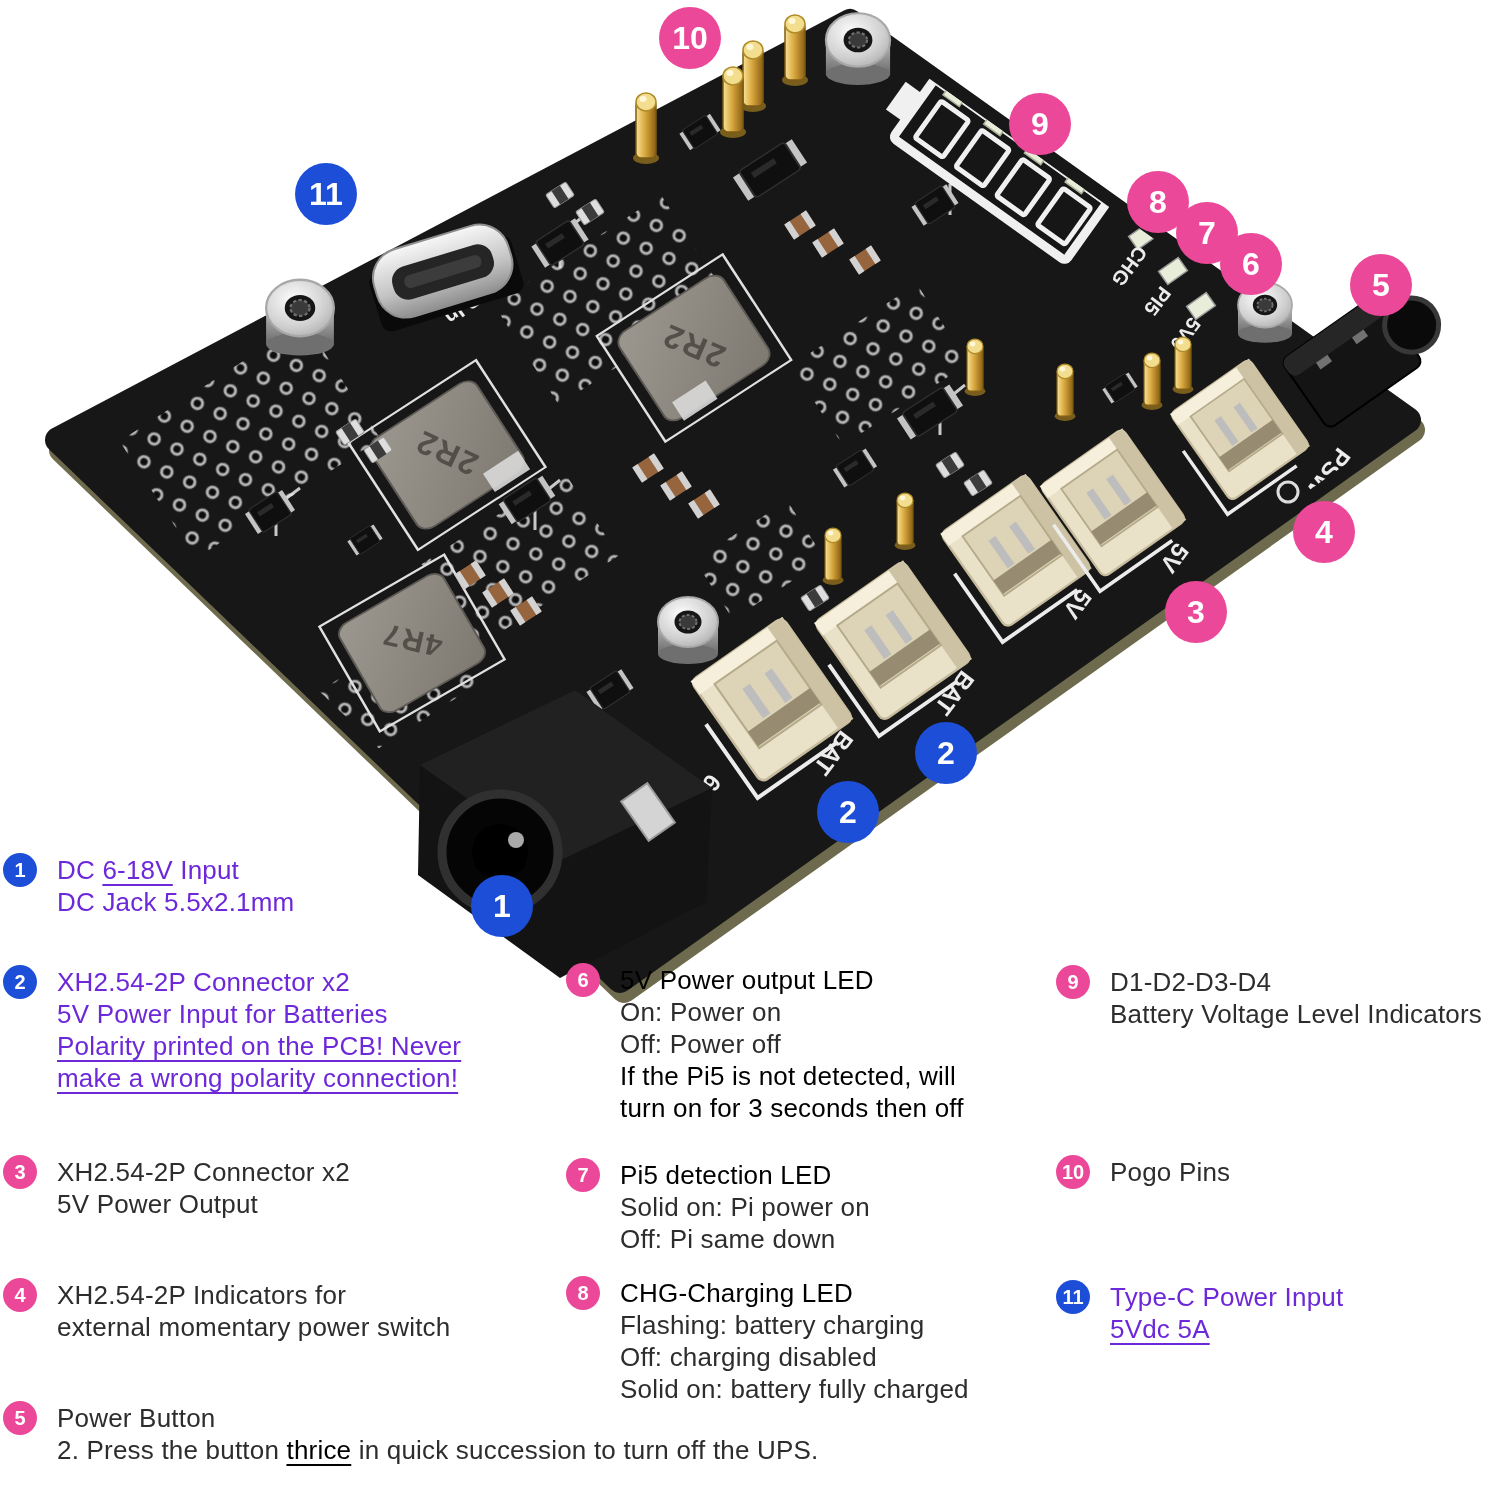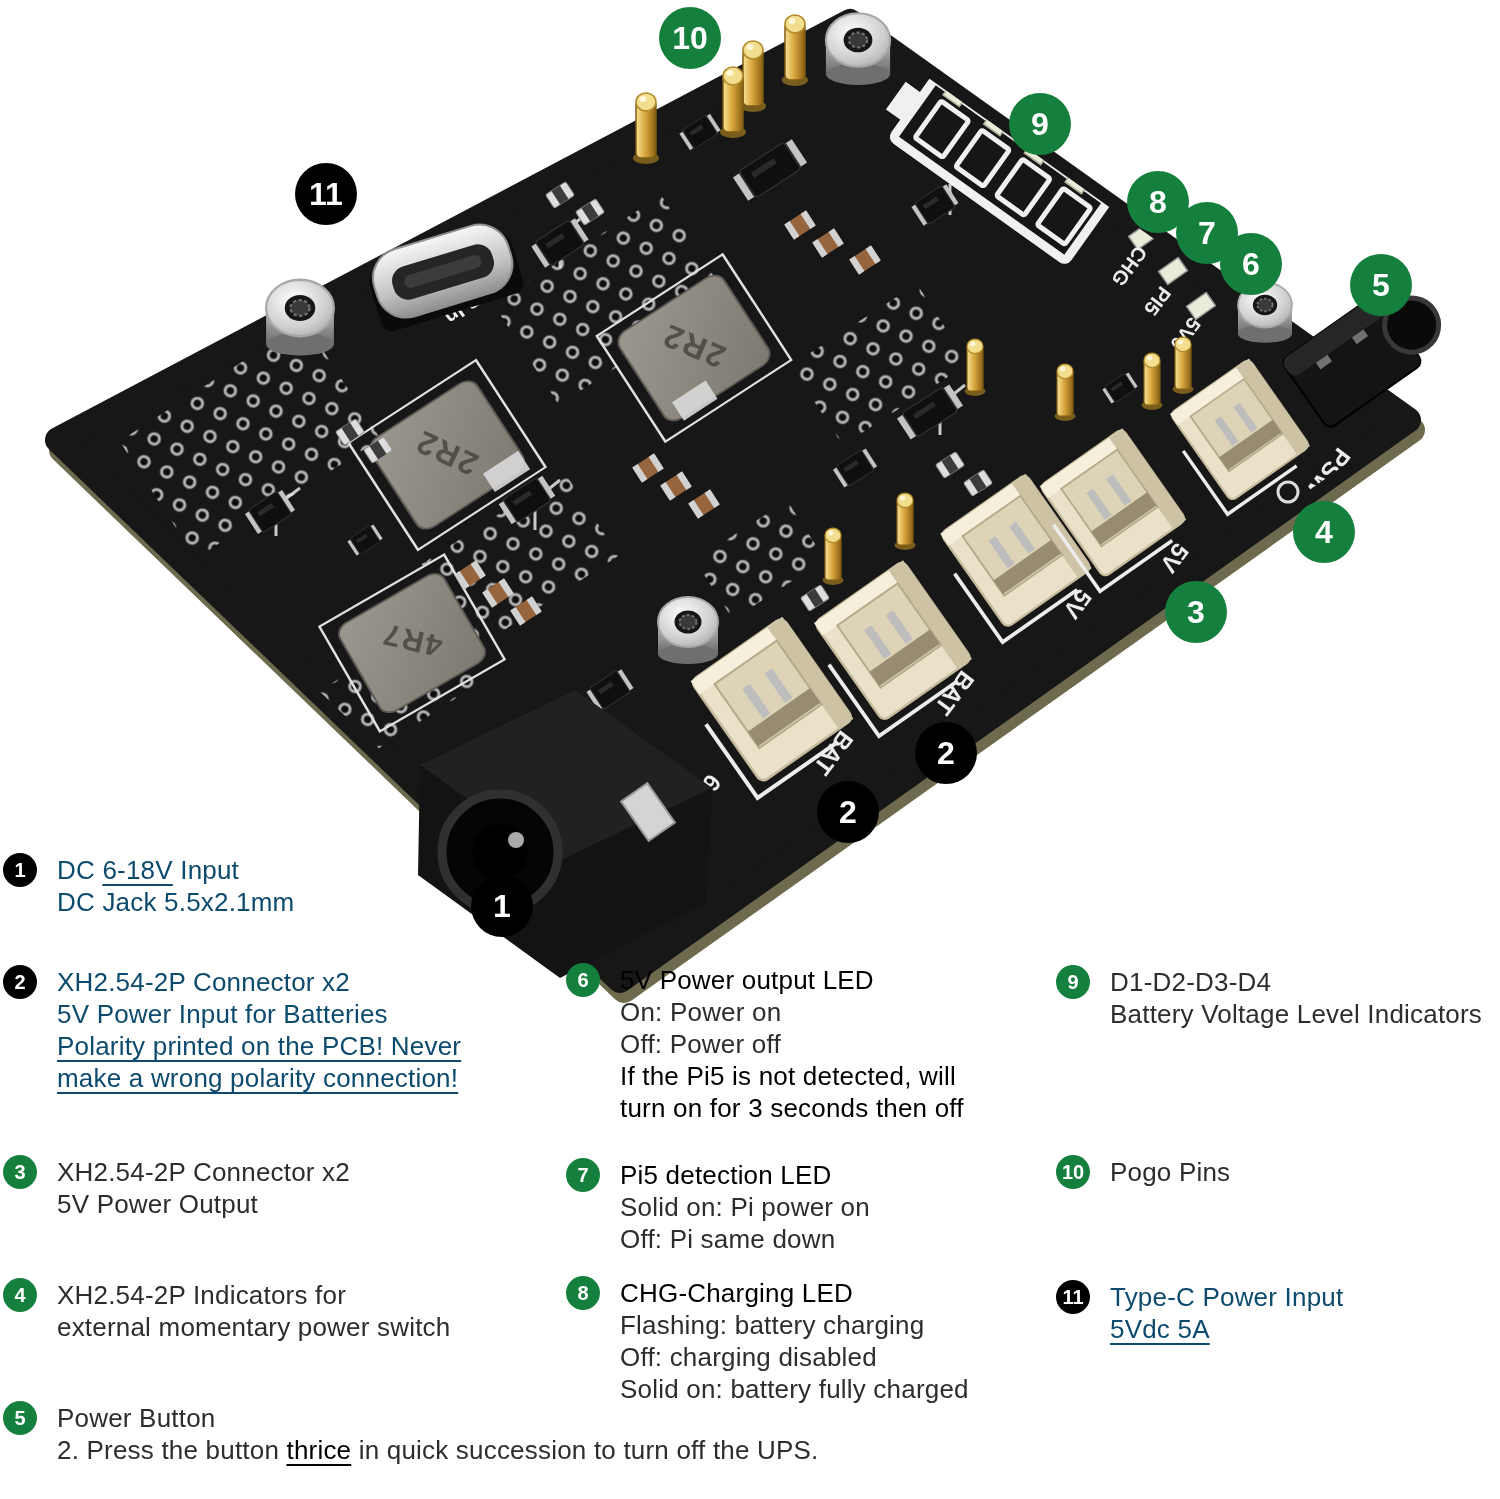--- a/index.html
+++ b/index.html
@@ -10,32 +10,32 @@
   .board-svg{position:absolute;left:0;top:0;}
 
   
   .badge{
     position:absolute;width:62px;height:62px;border-radius:50%;
     transform:translate(-50%,-50%);
     display:flex;align-items:center;justify-content:center;
     color:#fff;font-weight:700;font-size:32px;line-height:1;
     z-index:5;
   }
-  .orange{background:#15803d;}
-  .blue{background:#000000;}
+  .orange{background:#ec4899;}
+  .blue{background:#1d4ed8;}
 
   
   .leg-item{position:absolute;display:flex;align-items:flex-start;z-index:6;}
   .leg-badge{
     flex:0 0 34px;width:34px;height:34px;border-radius:50%;margin-top:-1px;
     display:flex;align-items:center;justify-content:center;
     color:#fff;font-weight:700;font-size:20px;line-height:1;
   }
   .leg-text{margin-left:20px;font-size:26px;line-height:32px;white-space:nowrap;letter-spacing:.2px;}
-  .t-blue{color:#0c4a6e;}
+  .t-blue{color:#6d28d9;}
   .t-dark{color:#2D2D2D;}
   .t-red{color:#000000;}
   .u{text-decoration:underline;text-underline-offset:5px;text-decoration-thickness:2px;}
 
   
   .silk{fill:#ECECEC;font-weight:700;}
   .ind-mark{fill:#4E4A43;font-weight:700;letter-spacing:2px;opacity:.9;}
 </style>
 </head>
 <body>

